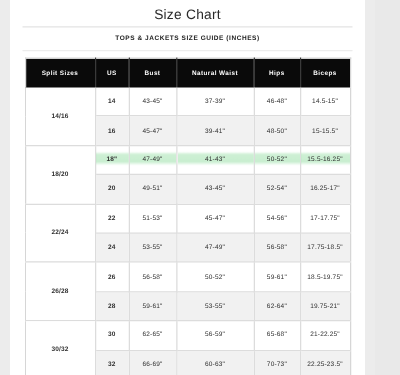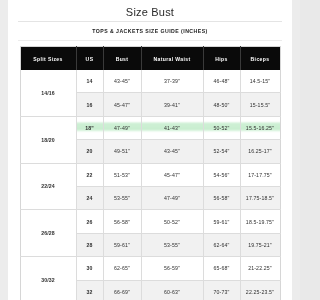--- a/index.html
+++ b/index.html
@@ -152,21 +152,21 @@
 </style>
 </head>
 <body>
 
 <div class="page">
   <div class="side-gutter-left"></div>
   <div class="side-gutter-right"></div>
 
   <div class="content">
 
-    <div class="page-title">Size Bust</div>
+    <div class="page-title">Size Chart</div>
     <div class="title-rule"></div>
 
     <div class="guide-subtitle">TOPS &amp; JACKETS SIZE GUIDE (INCHES)</div>
     <div class="subtitle-rule"></div>
 
     <table class="size-table">
       <colgroup>
         <col class="c-split">
         <col class="c-us">
         <col class="c-bust">

